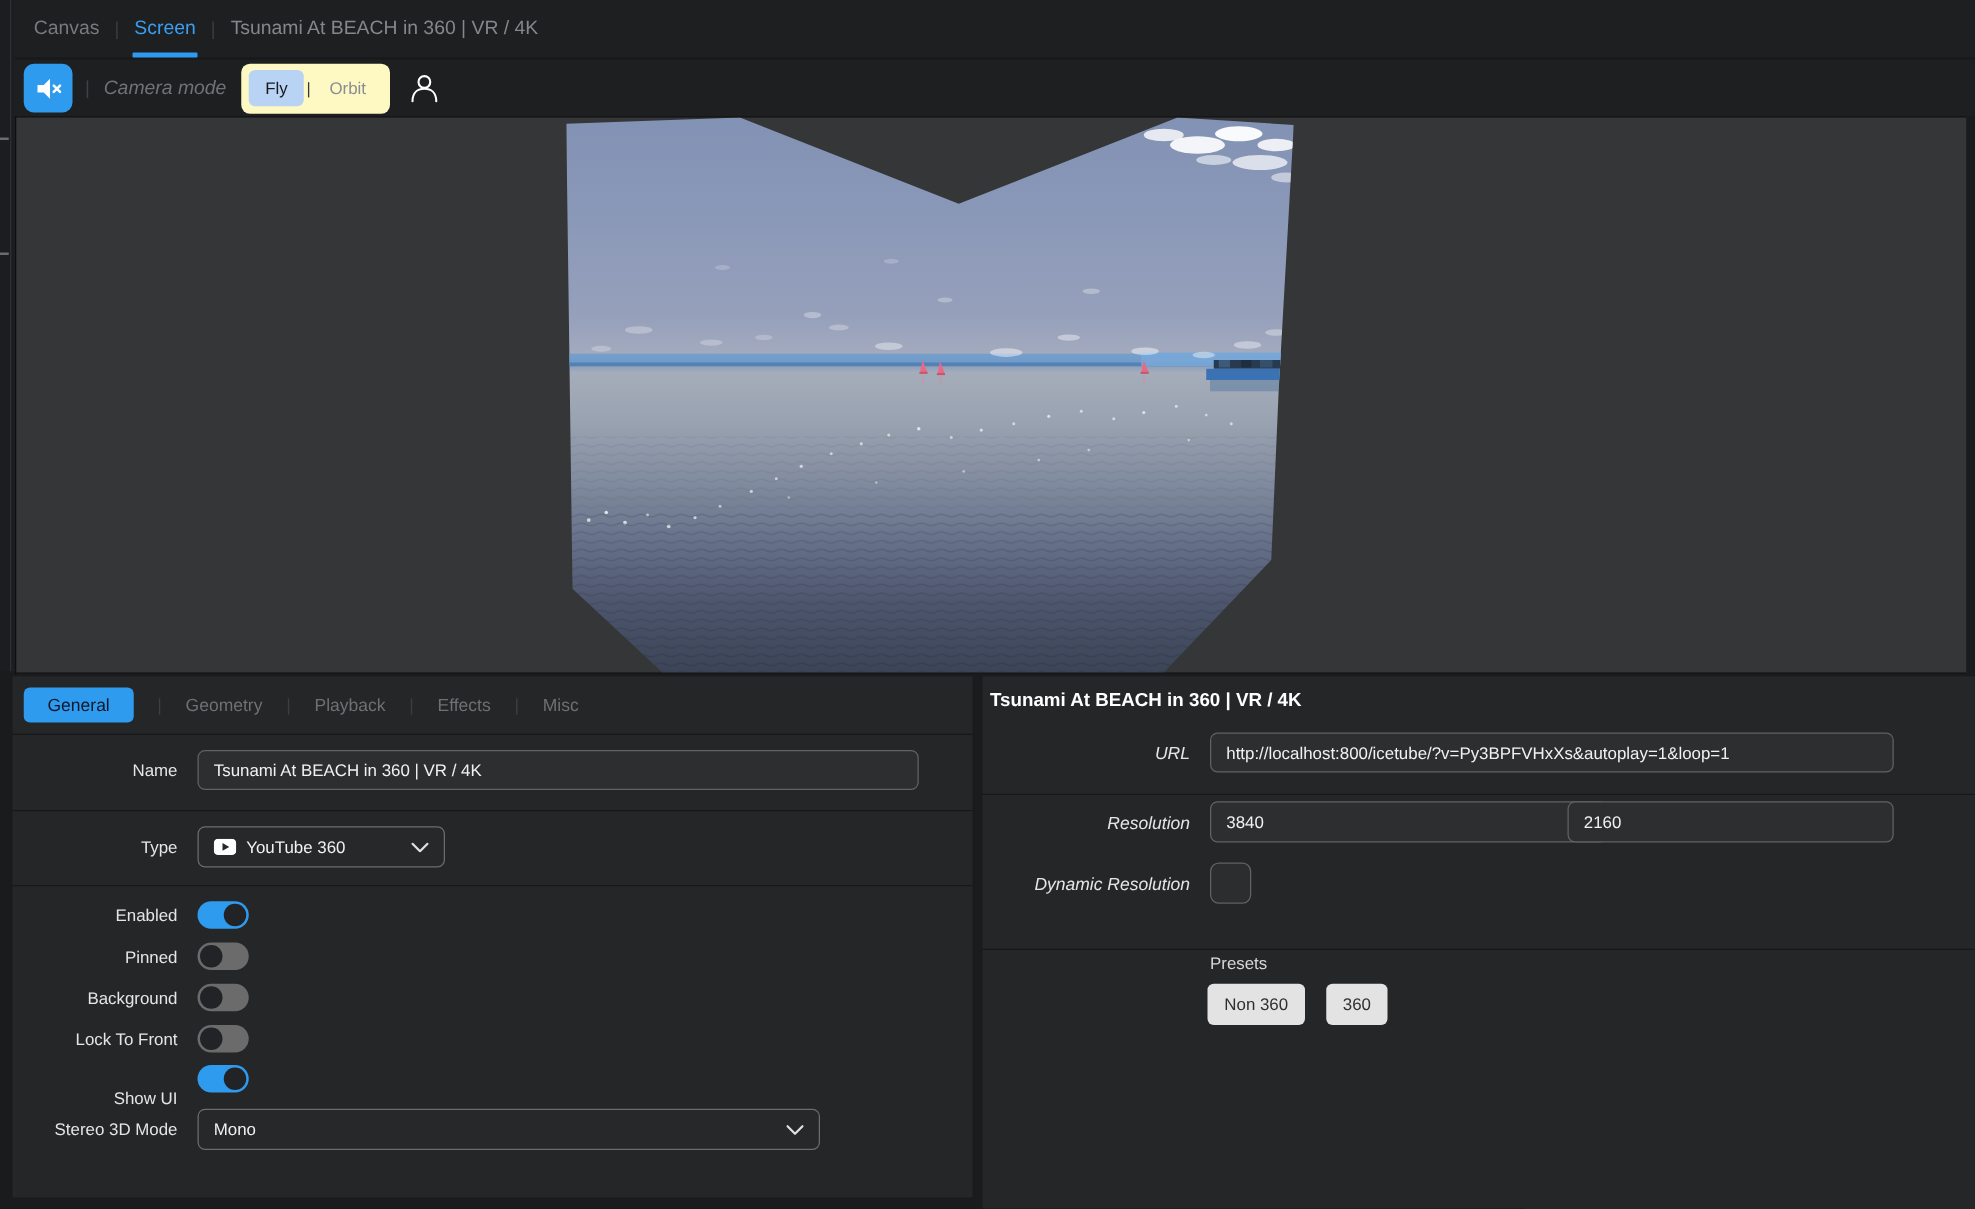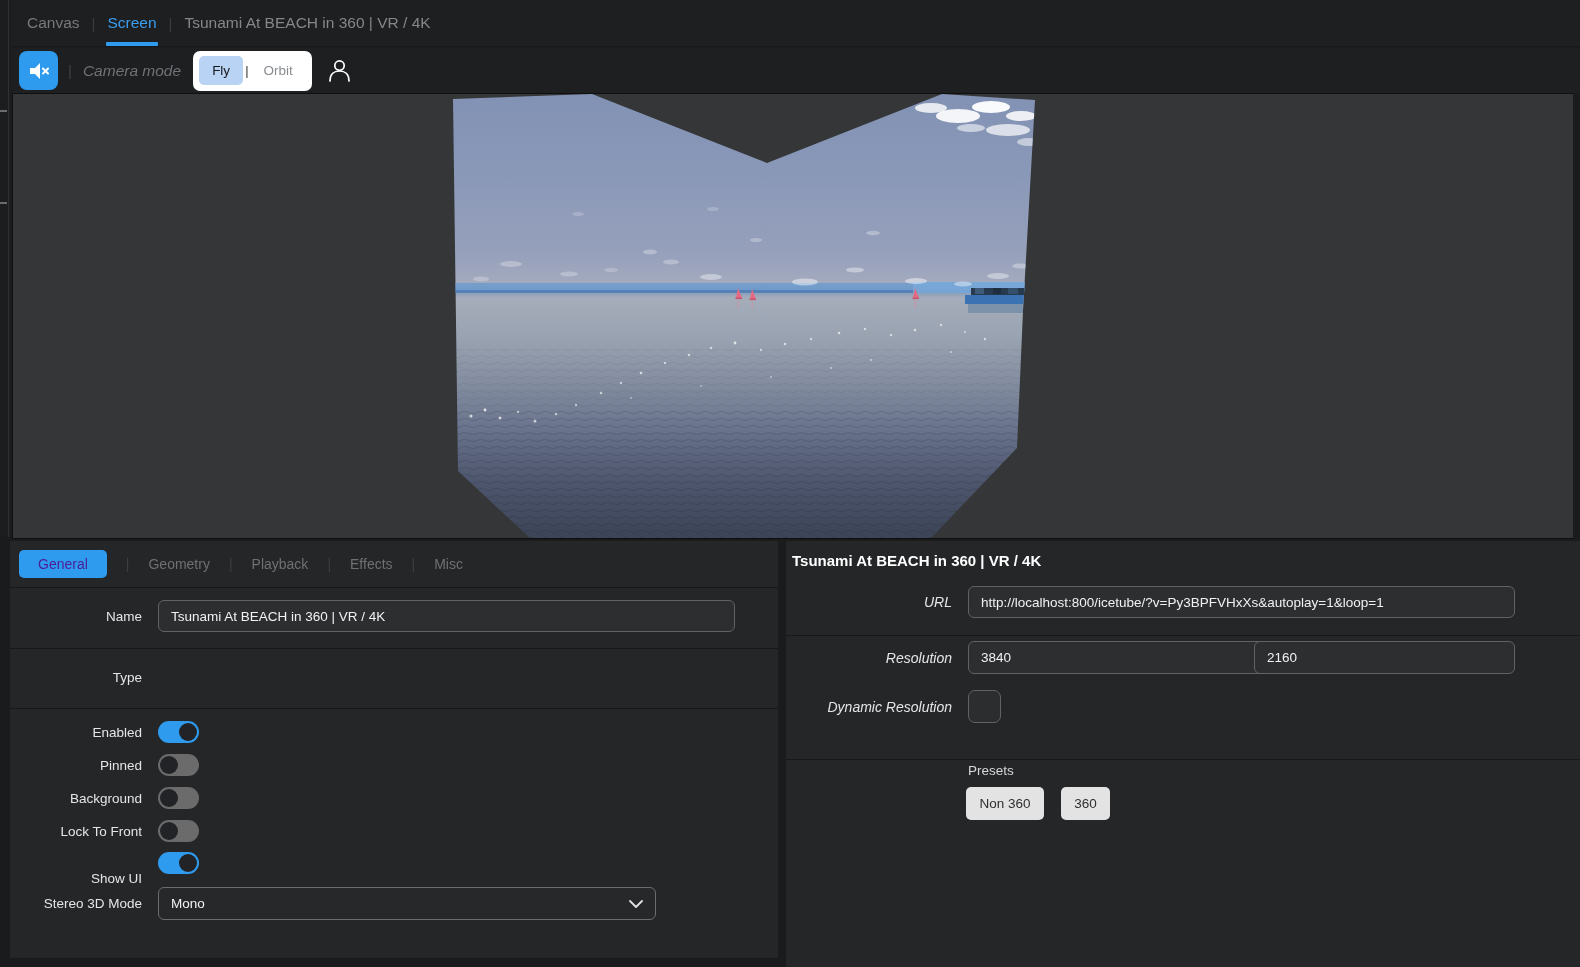--- a/index.html
+++ b/index.html
@@ -21,21 +21,21 @@
   .tb-tab.active::after{content:"";position:absolute;left:-1px;right:-1px;bottom:0;
           height:4px;background:#2f9bef;border-radius:1px;}
   #doc-title{color:#85878a;}
 
   #toolbar{left:12px;top:48px;width:1568px;height:45px;background:#1d1f21;
            display:flex;align-items:center;}
   #mute-btn{margin-left:7px;width:39px;height:39px;background:#2f9bef;border-radius:8px;
             display:flex;align-items:center;justify-content:center;cursor:pointer;}
   #toolbar .tb-sep2{color:#3f4245;margin:0 11px 0 10px;font-size:15px;}
   #camera-mode-label{color:#6f7276;font-size:15.5px;margin-right:12px;font-style:italic;}
-  #camera-seg{background:#ffffff;border-radius:7px;height:40px;display:flex;
+  #camera-seg{background:#fef9c3;border-radius:7px;height:40px;display:flex;
               align-items:center;padding:0 6px;}
   .seg-btn{font-size:13.5px;color:#8a8d91;padding:7px 13px;border-radius:5px;cursor:pointer;}
   .seg-btn.active{background:#b9d3f4;color:#17191b;}
   .seg-sep{color:#34373a;margin:0 2px;font-size:13px;}
   #person-btn{margin-left:14px;cursor:pointer;display:flex;align-items:center;}
 
   
   #viewport{left:12px;top:93px;width:1560px;height:444px;background:#353638;
             border-top:1px solid #0f0f10;border-left:1px solid #0f0f10;
             border-bottom:1px solid #0f0f10;box-sizing:content-box;}
@@ -44,21 +44,21 @@
   
   .panel{background:#252627;}
   #left-panel{left:10px;top:541px;width:768px;height:417px;}
   #right-panel{left:786px;top:541px;width:794px;height:426px;}
   .divider{position:absolute;left:0;right:0;height:1px;background:#171819;}
 
   #lp-tabs{position:absolute;left:0;top:0;right:0;height:47px;display:flex;
            align-items:center;padding-left:9px;border-bottom:1px solid #161718;
            box-sizing:border-box;font-size:14px;}
   .lp-tab{color:#6e7073;cursor:pointer;padding:6px 0;}
-  .lp-tab.active{background:#2f9bef;color:#4c1d95;border-radius:5px;padding:6px 19px;}
+  .lp-tab.active{background:#2f9bef;color:#0f172a;border-radius:5px;padding:6px 19px;}
   .lp-sep{color:#3c3e40;margin:0 19px;}
 
   .row-label{position:absolute;left:0;width:132px;text-align:right;font-size:13.5px;
              color:#e4e5e7;display:flex;align-items:center;justify-content:flex-end;}
   .rp-label{position:absolute;left:0;width:166px;text-align:center;font-size:14px;
             color:#e4e5e7;display:flex;align-items:center;justify-content:flex-end;font-style:italic;}
 
   .field{position:absolute;background:#2d2e2f;border:1px solid #606264;border-radius:6px;
          color:#f0f1f2;font-size:13.5px;font-family:"Liberation Sans",sans-serif;
          padding:0 12px;box-sizing:border-box;outline:none;}
@@ -259,20 +259,34 @@
     <span class="lp-tab">Effects</span>
     <span class="lp-sep">|</span>
     <span class="lp-tab">Misc</span>
   </div>
 
   <div class="row-label" style="top:59px;height:32px">Name</div>
   <input class="field" style="left: 148px; top: 59px; width: 577px; height: 32px;" value="Tsunami At BEACH in 360 | VR / 4K">
   <div class="divider" style="top:107px"></div>
 
   <div class="row-label" style="top:120px;height:33px">Type</div>
+  <div class="dropdown" style="left:148px;top:120px;width:198px;height:33px">
+    <span style="display:flex;margin-right:8px">
+      <svg width="18" height="13" viewBox="0 0 18 13">
+        <rect x="0" y="0" width="18" height="13" rx="3.5" fill="#ffffff"></rect>
+        <polygon points="7,3.4 12.4,6.5 7,9.6" fill="#26282a"></polygon>
+      </svg>
+    </span>
+    <span>YouTube 360</span>
+    <span class="chev" style="display:flex">
+      <svg width="14" height="8" viewBox="0 0 14 8">
+          <polyline points="1,1 7,7 13,1" fill="none" stroke="#e0e0e0" stroke-width="1.8" stroke-linecap="round" stroke-linejoin="round"></polyline>
+        </svg>
+    </span>
+  </div>
   <div class="divider" style="top:167px"></div>
 
   <div class="row-label" style="top:180px;height:22px">Enabled</div>
   <div class="toggle on" style="left:148px;top:180px">
       <div class="knob"></div>
     </div>
 
   <div class="row-label" style="top:213px;height:22px">Pinned</div>
   <div class="toggle" style="left:148px;top:213px">
       <div class="knob"></div>

